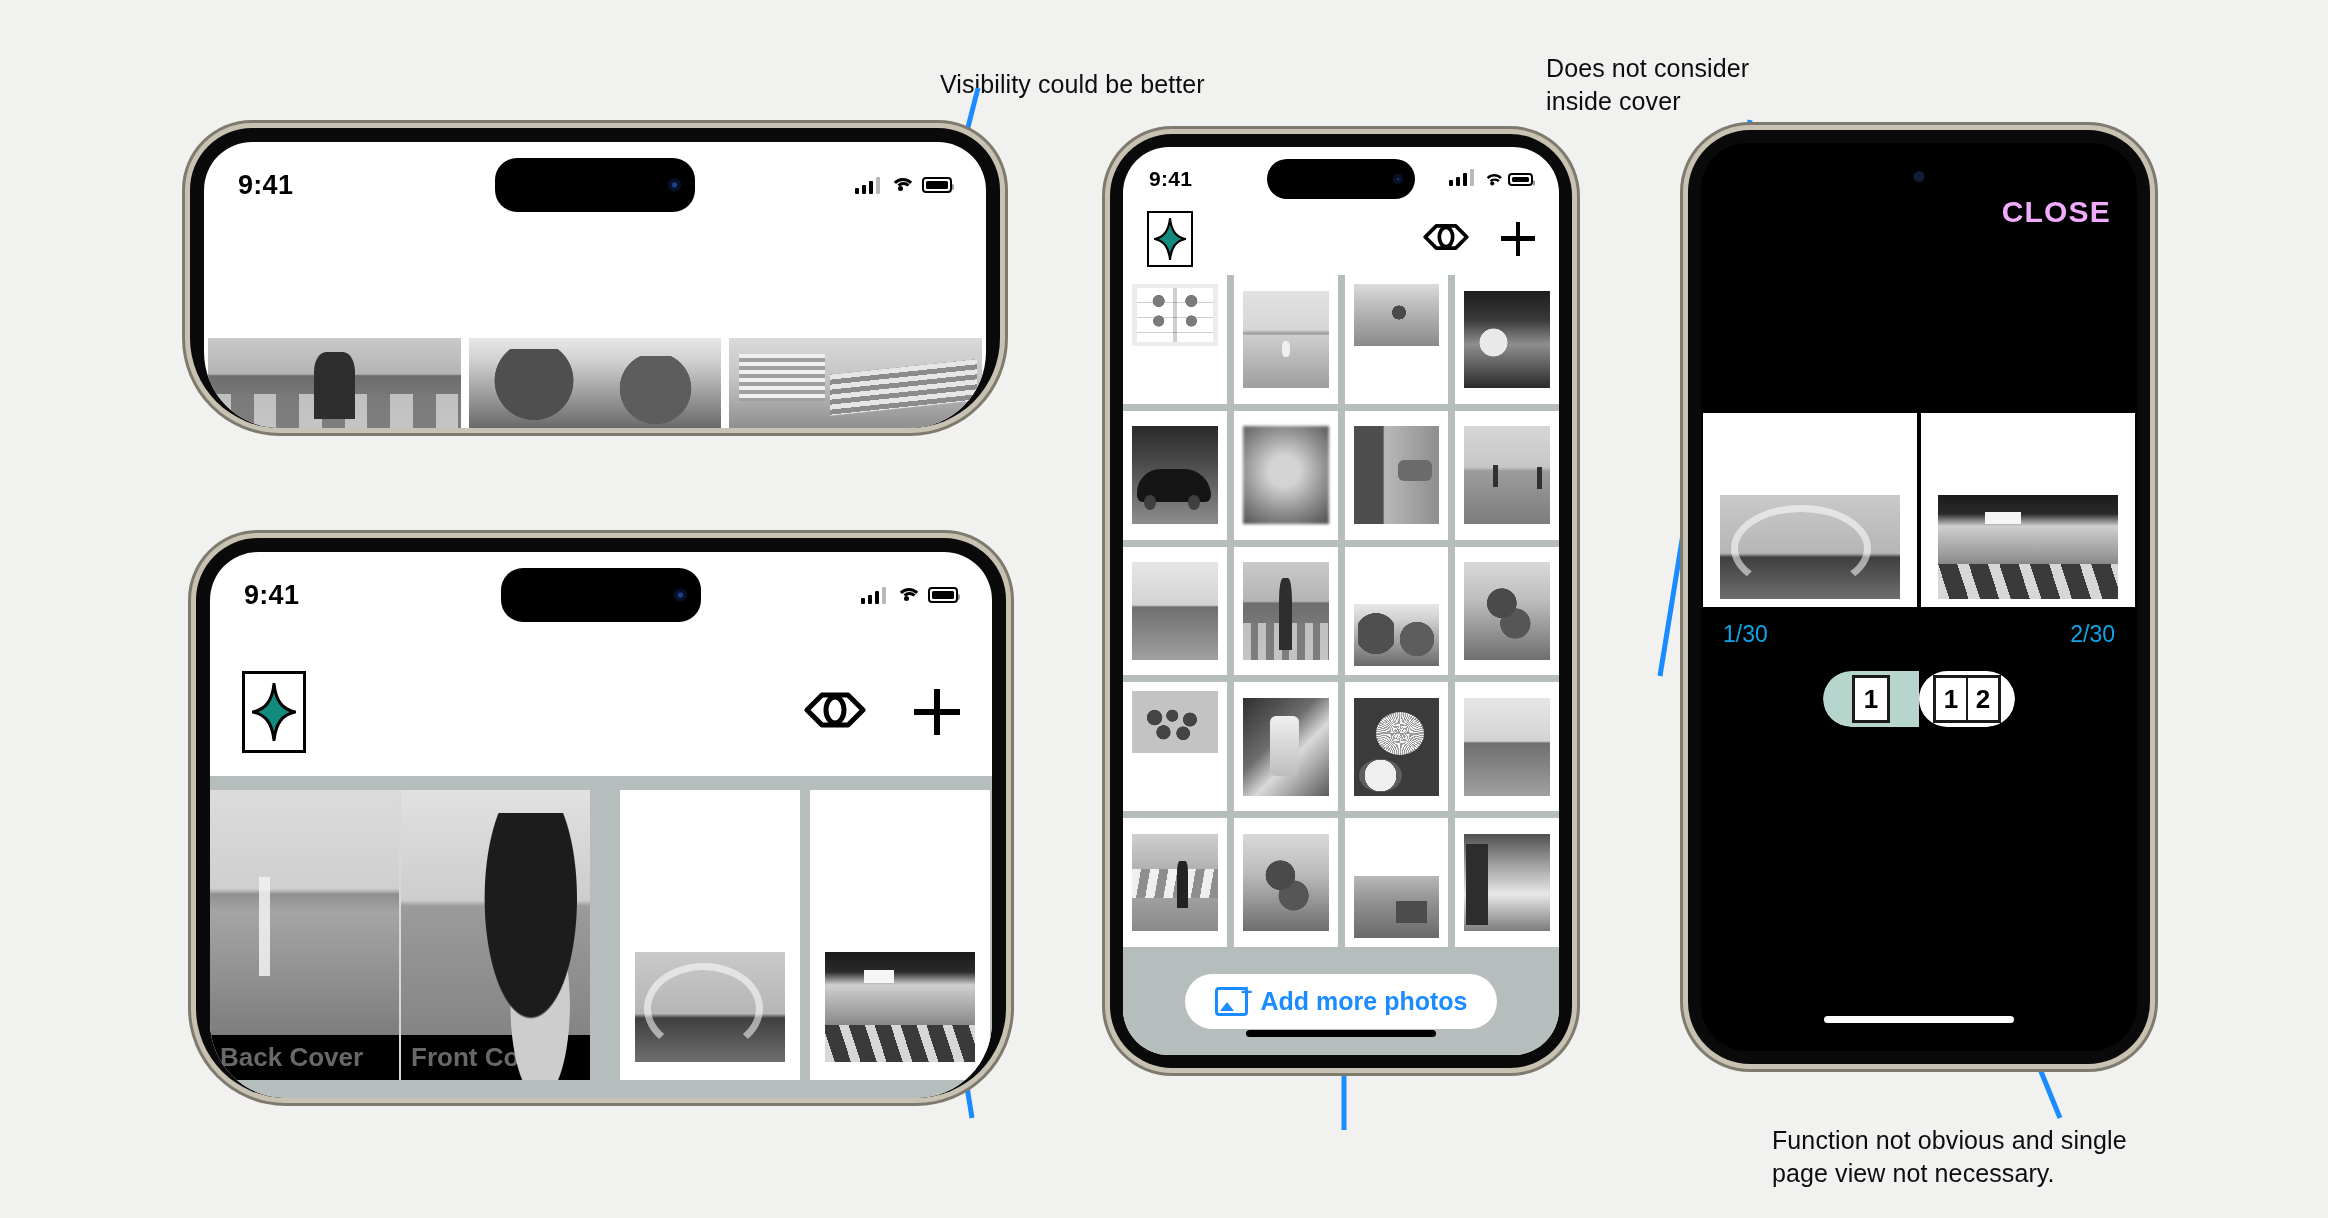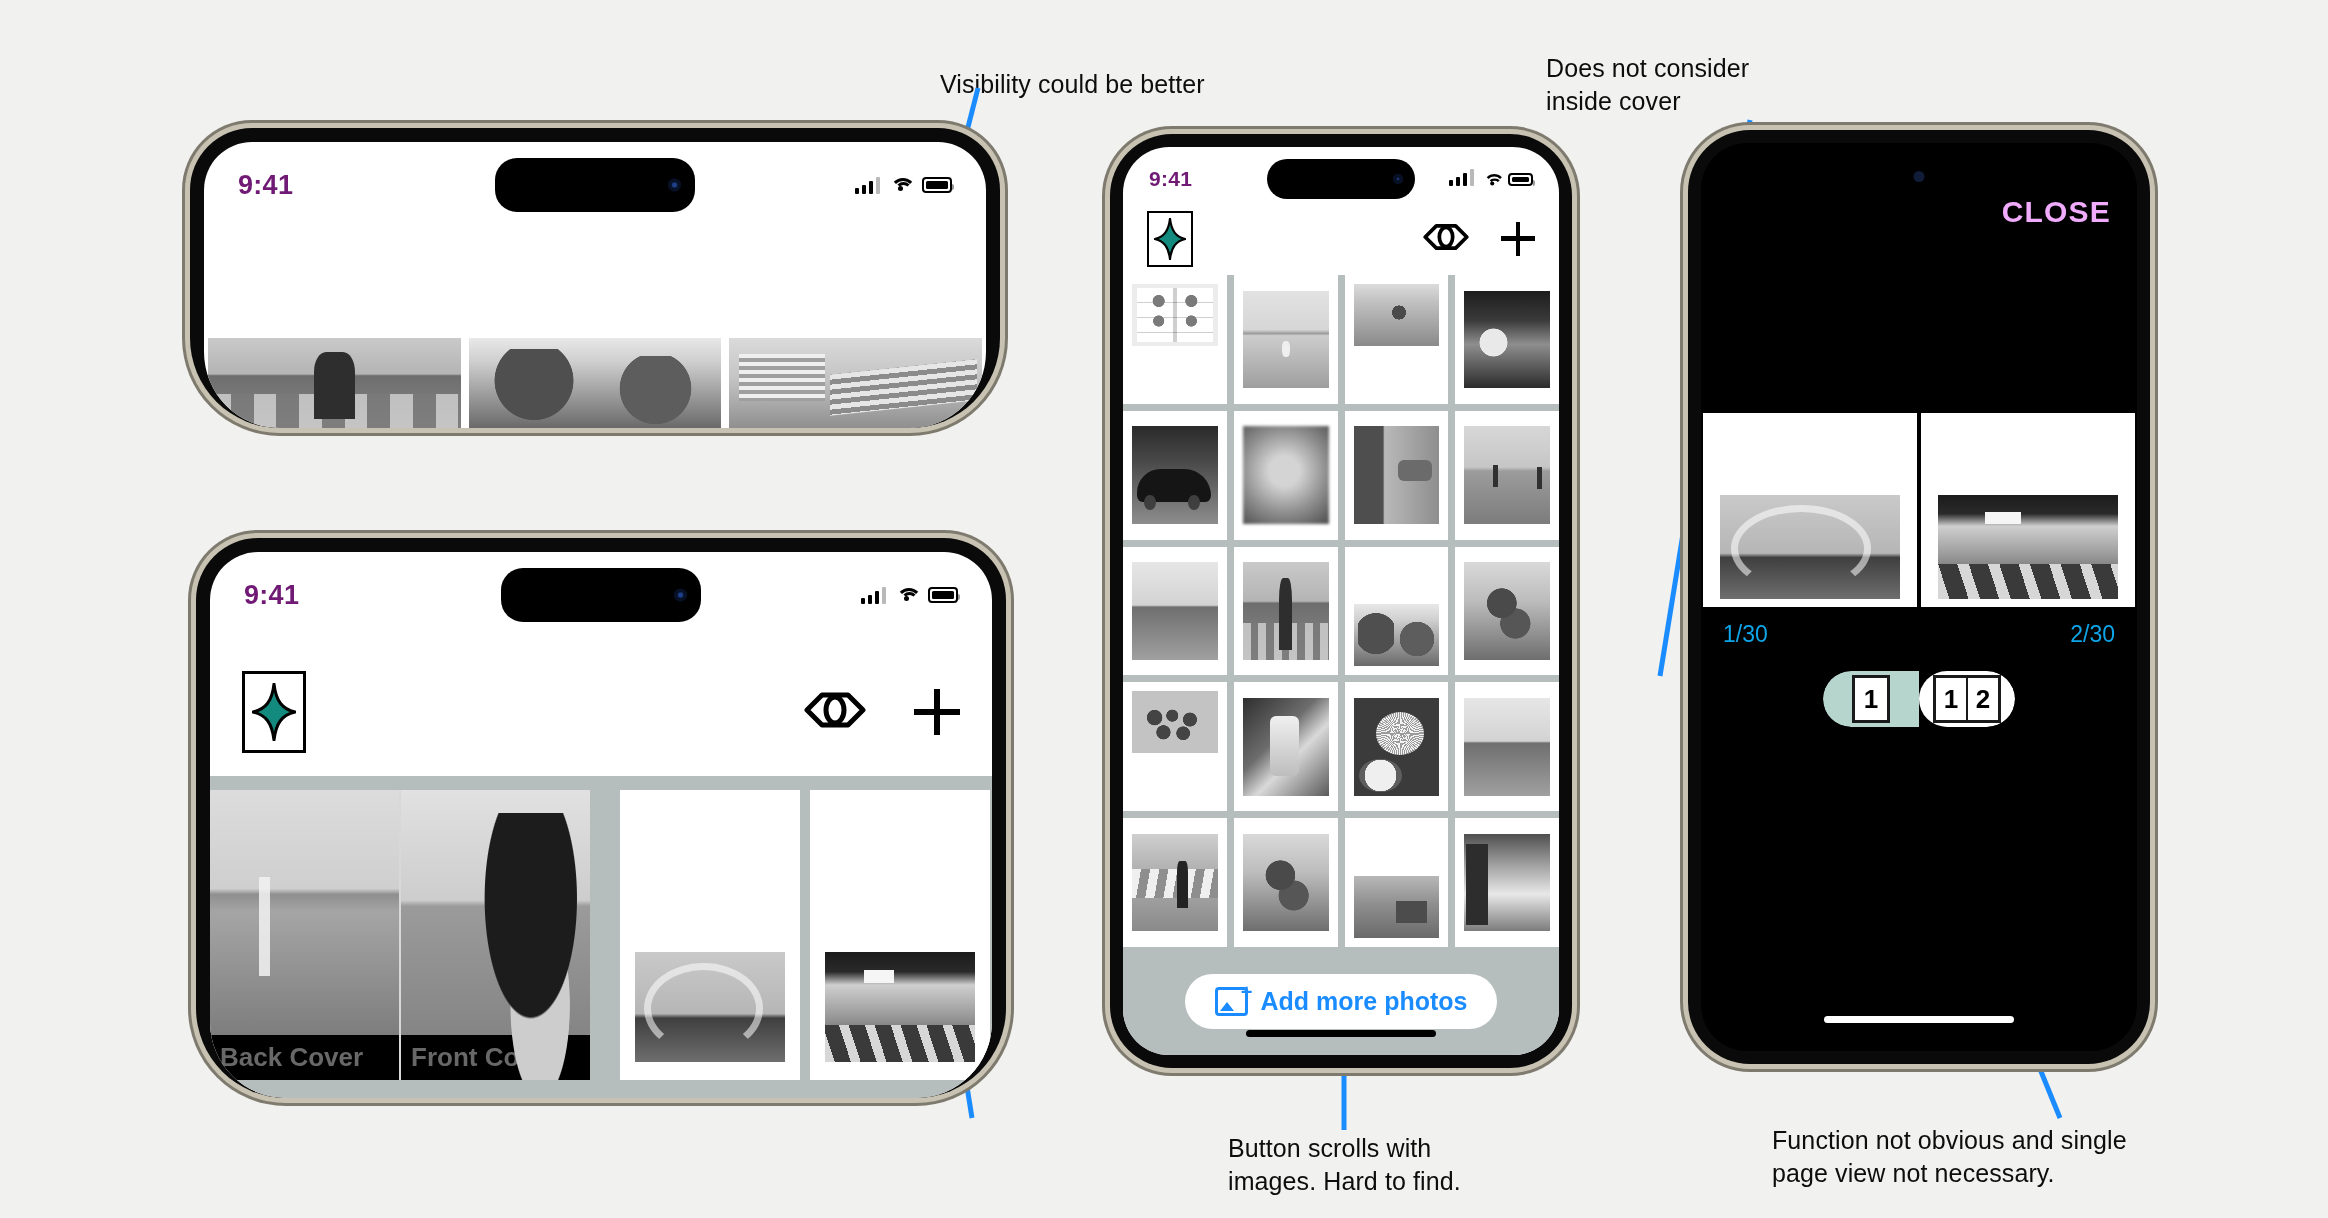--- a/index.html
+++ b/index.html
@@ -21,21 +21,21 @@
          box-shadow:0 0 0 5px #c8c2b2, 0 0 0 8px #7e7a6e;}
   .screen{position:absolute;overflow:hidden;background:#fff;border-radius:46px;}
   .island{position:absolute;background:#000;border-radius:22px;}
   .island .lens{position:absolute;right:14px;top:50%;transform:translateY(-50%);
        width:13px;height:13px;border-radius:50%;background:#0c1a35;
        box-shadow:inset 0 0 0 3px #071024;}
   .island .lens:after{content:"";position:absolute;inset:4px;border-radius:50%;background:#1d3f8a;}
 
   .statusbar{position:absolute;left:0;right:0;display:flex;align-items:center;
       justify-content:space-between;padding:0 34px;box-sizing:border-box;}
-  .clock{font-size:27px;font-weight:bold;letter-spacing:.3px;color:#701a75;}
+  .clock{font-size:27px;font-weight:bold;letter-spacing:.3px;color:#000000;}
   .sb-right{display:flex;align-items:center;gap:10px;}
   .bars{display:flex;align-items:flex-end;gap:2.5px;height:17px;}
   .bars i{width:4.5px;background:#000;border-radius:1px;display:block;}
   .bars i:nth-child(1){height:6px}.bars i:nth-child(2){height:9px}
   .bars i:nth-child(3){height:13px}.bars i:nth-child(4){height:17px;background:#b9b9b9}
   .wifi{width:22px;height:17px;position:relative;}
   .wifi b{position:absolute;border:3px solid #000;border-bottom-color:transparent;
       border-left-color:transparent;border-right-color:transparent;border-radius:50% 50% 0 0;}
   .wifi b:nth-child(1){width:20px;height:20px;left:0;top:1px;}
   .wifi b:nth-child(2){width:11px;height:11px;left:4.5px;top:5.5px;}
@@ -208,22 +208,20 @@
   <svg class="leader" style="left:1640px;top:120px;width:120px;height:560px;">
     <line x1="110" y1="0" x2="20" y2="556" stroke="#1a8cff" stroke-width="5"></line>
   </svg>
   <div class="dot" style="left:1698px;top:676px;width:26px;height:26px;"></div>
 
   <svg class="leader" style="left:900px;top:780px;width:130px;height:340px;">
     <line x1="18" y1="0" x2="72" y2="338" stroke="#1a8cff" stroke-width="5"></line>
   </svg>
   <div class="dot" style="left:904px;top:758px;width:26px;height:26px;"></div>
 
-  <div class="anno" style="left:1228px;top:1132px;">Button scrolls with
-images. Hard to find.</div>
   <svg class="leader" style="left:1330px;top:1040px;width:30px;height:92px;">
     <line x1="14" y1="0" x2="14" y2="90" stroke="#1a8cff" stroke-width="5"></line>
   </svg>
   <div class="dot" style="left:1331px;top:1026px;width:26px;height:26px;"></div>
 
   <div class="anno" style="left:1772px;top:1124px;">Function not obvious and single
 page view not necessary.</div>
   <svg class="leader" style="left:1910px;top:770px;width:240px;height:350px;">
     <line x1="8" y1="0" x2="150" y2="348" stroke="#1a8cff" stroke-width="5"></line>
   </svg>

